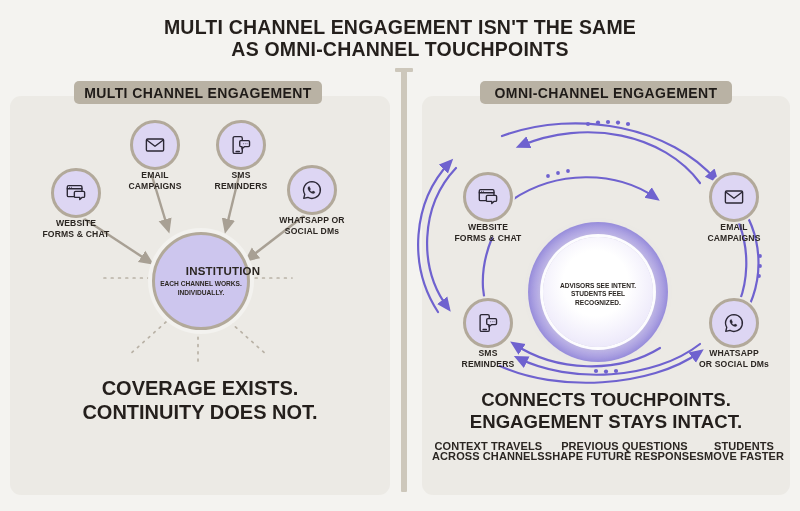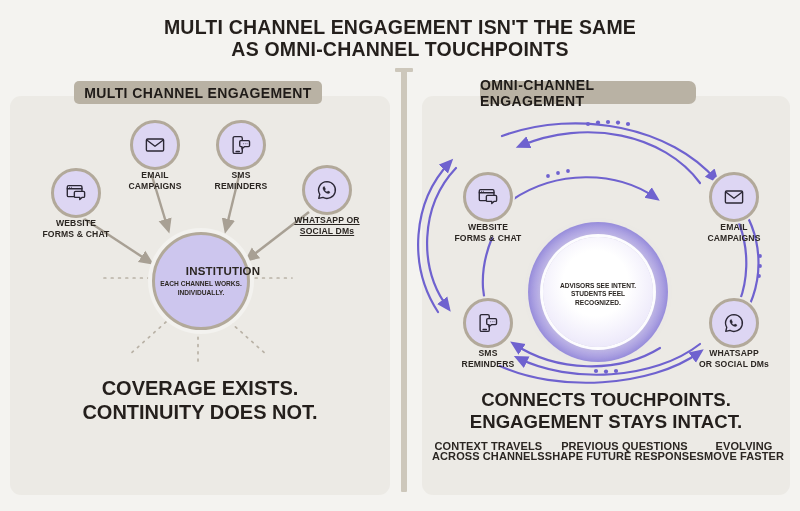--- a/index.html
+++ b/index.html
@@ -41,21 +41,21 @@
   .panel.right{left:422px;width:368px;}
 
   
   .pill{
     position:absolute;top:81px;height:23px;
     background:#b9b2a4;border-radius:5px;
     display:flex;align-items:center;justify-content:center;
     color:#1f1b18;font-size:14px;font-weight:bold;letter-spacing:.4px;
   }
   .pill.left{left:74px;width:248px;}
-  .pill.right{left:480px;width:216px;border-radius:7px;}
+  .pill.right{left:480px;width:252px;}
 
   
   .node{position:absolute;text-align:center;}
   .bubble{
     width:44px;height:44px;border-radius:50%;
     background:#ddd6f3;
     border:3px solid #b2a99a;
     box-shadow:0 0 0 2px #eceae5;
     display:flex;align-items:center;justify-content:center;
     margin:0 auto;
@@ -216,21 +216,21 @@
         <circle cx="16.6" cy="10.6" r="0.52" fill="#2b2735" stroke="none"></circle>
         <circle cx="18.6" cy="10.6" r="0.52" fill="#2b2735" stroke="none"></circle>
       </svg>
     </div>
     <div class="nlabel">
       <span>SMS</span><br>
       <span>REMINDERS</span>
     </div>
   </div>
 
-  <div class="node" style="left:285px;top:165px;width:84px;text-decoration:underline;">
+  <div class="node" style="left:270px;top:165px;width:84px;">
     <div class="bubble">
       <svg width="22" height="22" viewBox="0 0 24 24" fill="none" stroke="#2b2735" stroke-width="1.5" stroke-linecap="round" stroke-linejoin="round">
         <path d="M12 2.8 a9.2 9.2 0 0 0 -7.9 13.9 L3 21.2 l4.6 -1.1 A9.2 9.2 0 1 0 12 2.8 z"></path>
         <path d="M9.1 8.2 c-.4 0 -.8 .15 -1.05 .5 -.35 .45 -.7 1.1 -.45 2.1 .3 1.2 1.1 2.35 2.05 3.25 1.05 1 2.3 1.6 3.35 1.75 .9 .12 1.45 -.2 1.8 -.6 .28 -.32 .4 -.72 .32 -1 -.06 -.2 -.22 -.32 -.48 -.45 l-1.25 -.6 c-.25 -.12 -.45 -.06 -.62 .14 l-.5 .62 c-.15 .18 -.33 .22 -.55 .12 -.72 -.3 -1.4 -.8 -1.95 -1.45 -.2 -.24 -.18 -.45 .02 -.65 l.5 -.52 c.16 -.18 .18 -.38 .08 -.6 l-.58 -1.3 c-.1 -.25 -.28 -.4 -.52 -.4 z" fill="#2b2735" stroke-width="0.3"></path>
       </svg>
     </div>
     <div class="nlabel">
       <span>WHATSAPP OR</span><br>
       <span>SOCIAL DMs</span>
     </div>
@@ -371,18 +371,18 @@
   <div class="subcaps">
     <div class="subcap">
       <span>CONTEXT TRAVELS</span>
       <span>ACROSS CHANNELS</span>
     </div>
     <div class="subcap">
       <span>PREVIOUS QUESTIONS</span>
       <span>SHAPE FUTURE RESPONSES</span>
     </div>
     <div class="subcap">
-      <span>EVOLVING</span>
+      <span>STUDENTS</span>
       <span>MOVE FASTER</span>
     </div>
   </div>
 
 </div>
 
 </body></html>

